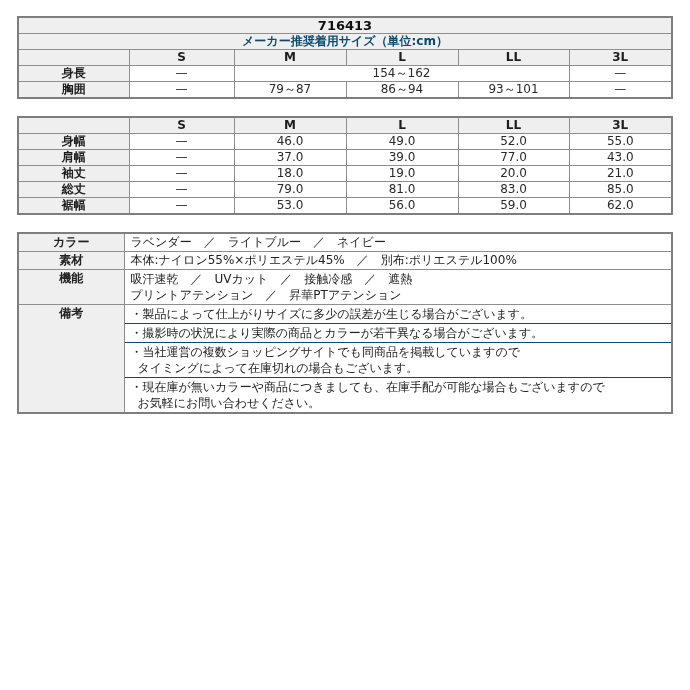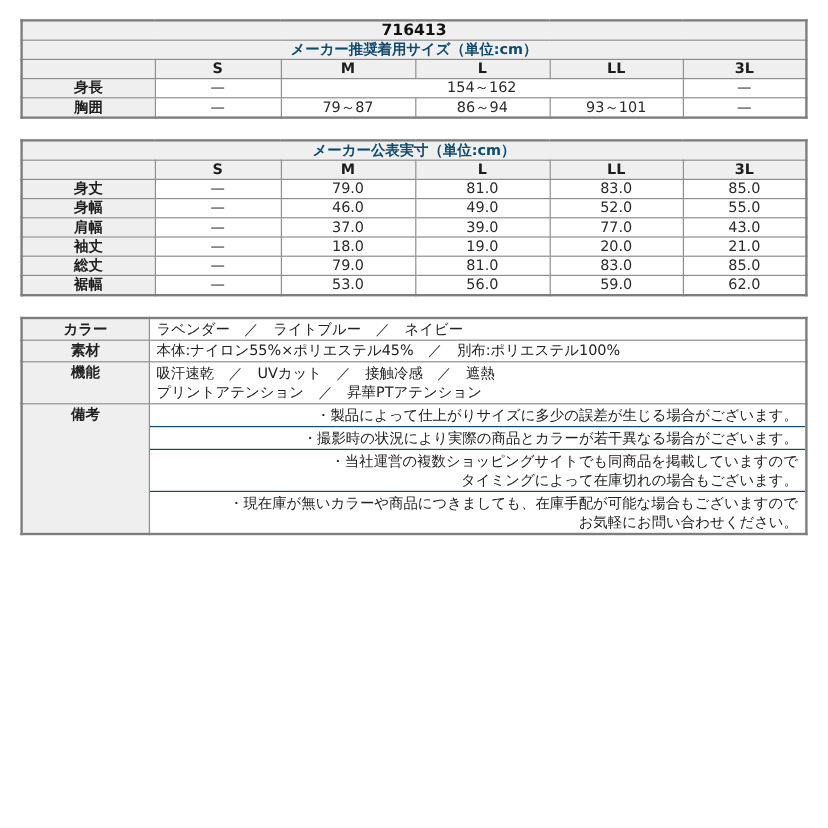--- a/index.html
+++ b/index.html
@@ -61,21 +61,21 @@
     vertical-align: top;
     padding-top: 1px;
   }
   .t3 td.content {
     text-align: left;
     padding: 1px 6px;
     white-space: normal;
     vertical-align: top;
   }
   .t3 .line { line-height: 16px; }
-  .t3 td.notes-cell { padding: 0; text-align: right; }
+  .t3 td.notes-cell { padding: 0; }
   .note { padding: 1px 6px; }
   .note + .note { border-top: 1px solid #0c4a6e; }
   .note .line { line-height: 16px; }
   .note .cont { padding-left: 7px; font-family: Liberation Serif, serif; }
 </style>
 </head>
 <body>
 
 <div class="sheet">
 
@@ -123,38 +123,27 @@
   <table class="t2">
     <colgroup>
       <col style="width:111px">
         <col style="width:105px">
         <col style="width:112px">
       <col style="width:112px">
         <col style="width:111px">
         <col>
     </colgroup>
     <tbody>
-        <tr class="title-row">
-      <td colspan="6">メーカー公表実寸（単位:cm）</td>
-    </tr>
     <tr>
       <th></th>
       <th>S</th>
       <th>M</th>
       <th>L</th>
       <th>LL</th>
       <th>3L</th>
-    </tr>
-    <tr>
-      <td class="hd">身丈</td>
-      <td class="val">—</td>
-      <td class="val">79.0</td>
-      <td class="val">81.0</td>
-      <td class="val">83.0</td>
-      <td class="val">85.0</td>
     </tr>
     <tr>
       <td class="hd">身幅</td>
       <td class="val">—</td>
       <td class="val">46.0</td>
       <td class="val">49.0</td>
       <td class="val">52.0</td>
       <td class="val">55.0</td>
     </tr>
     <tr>

